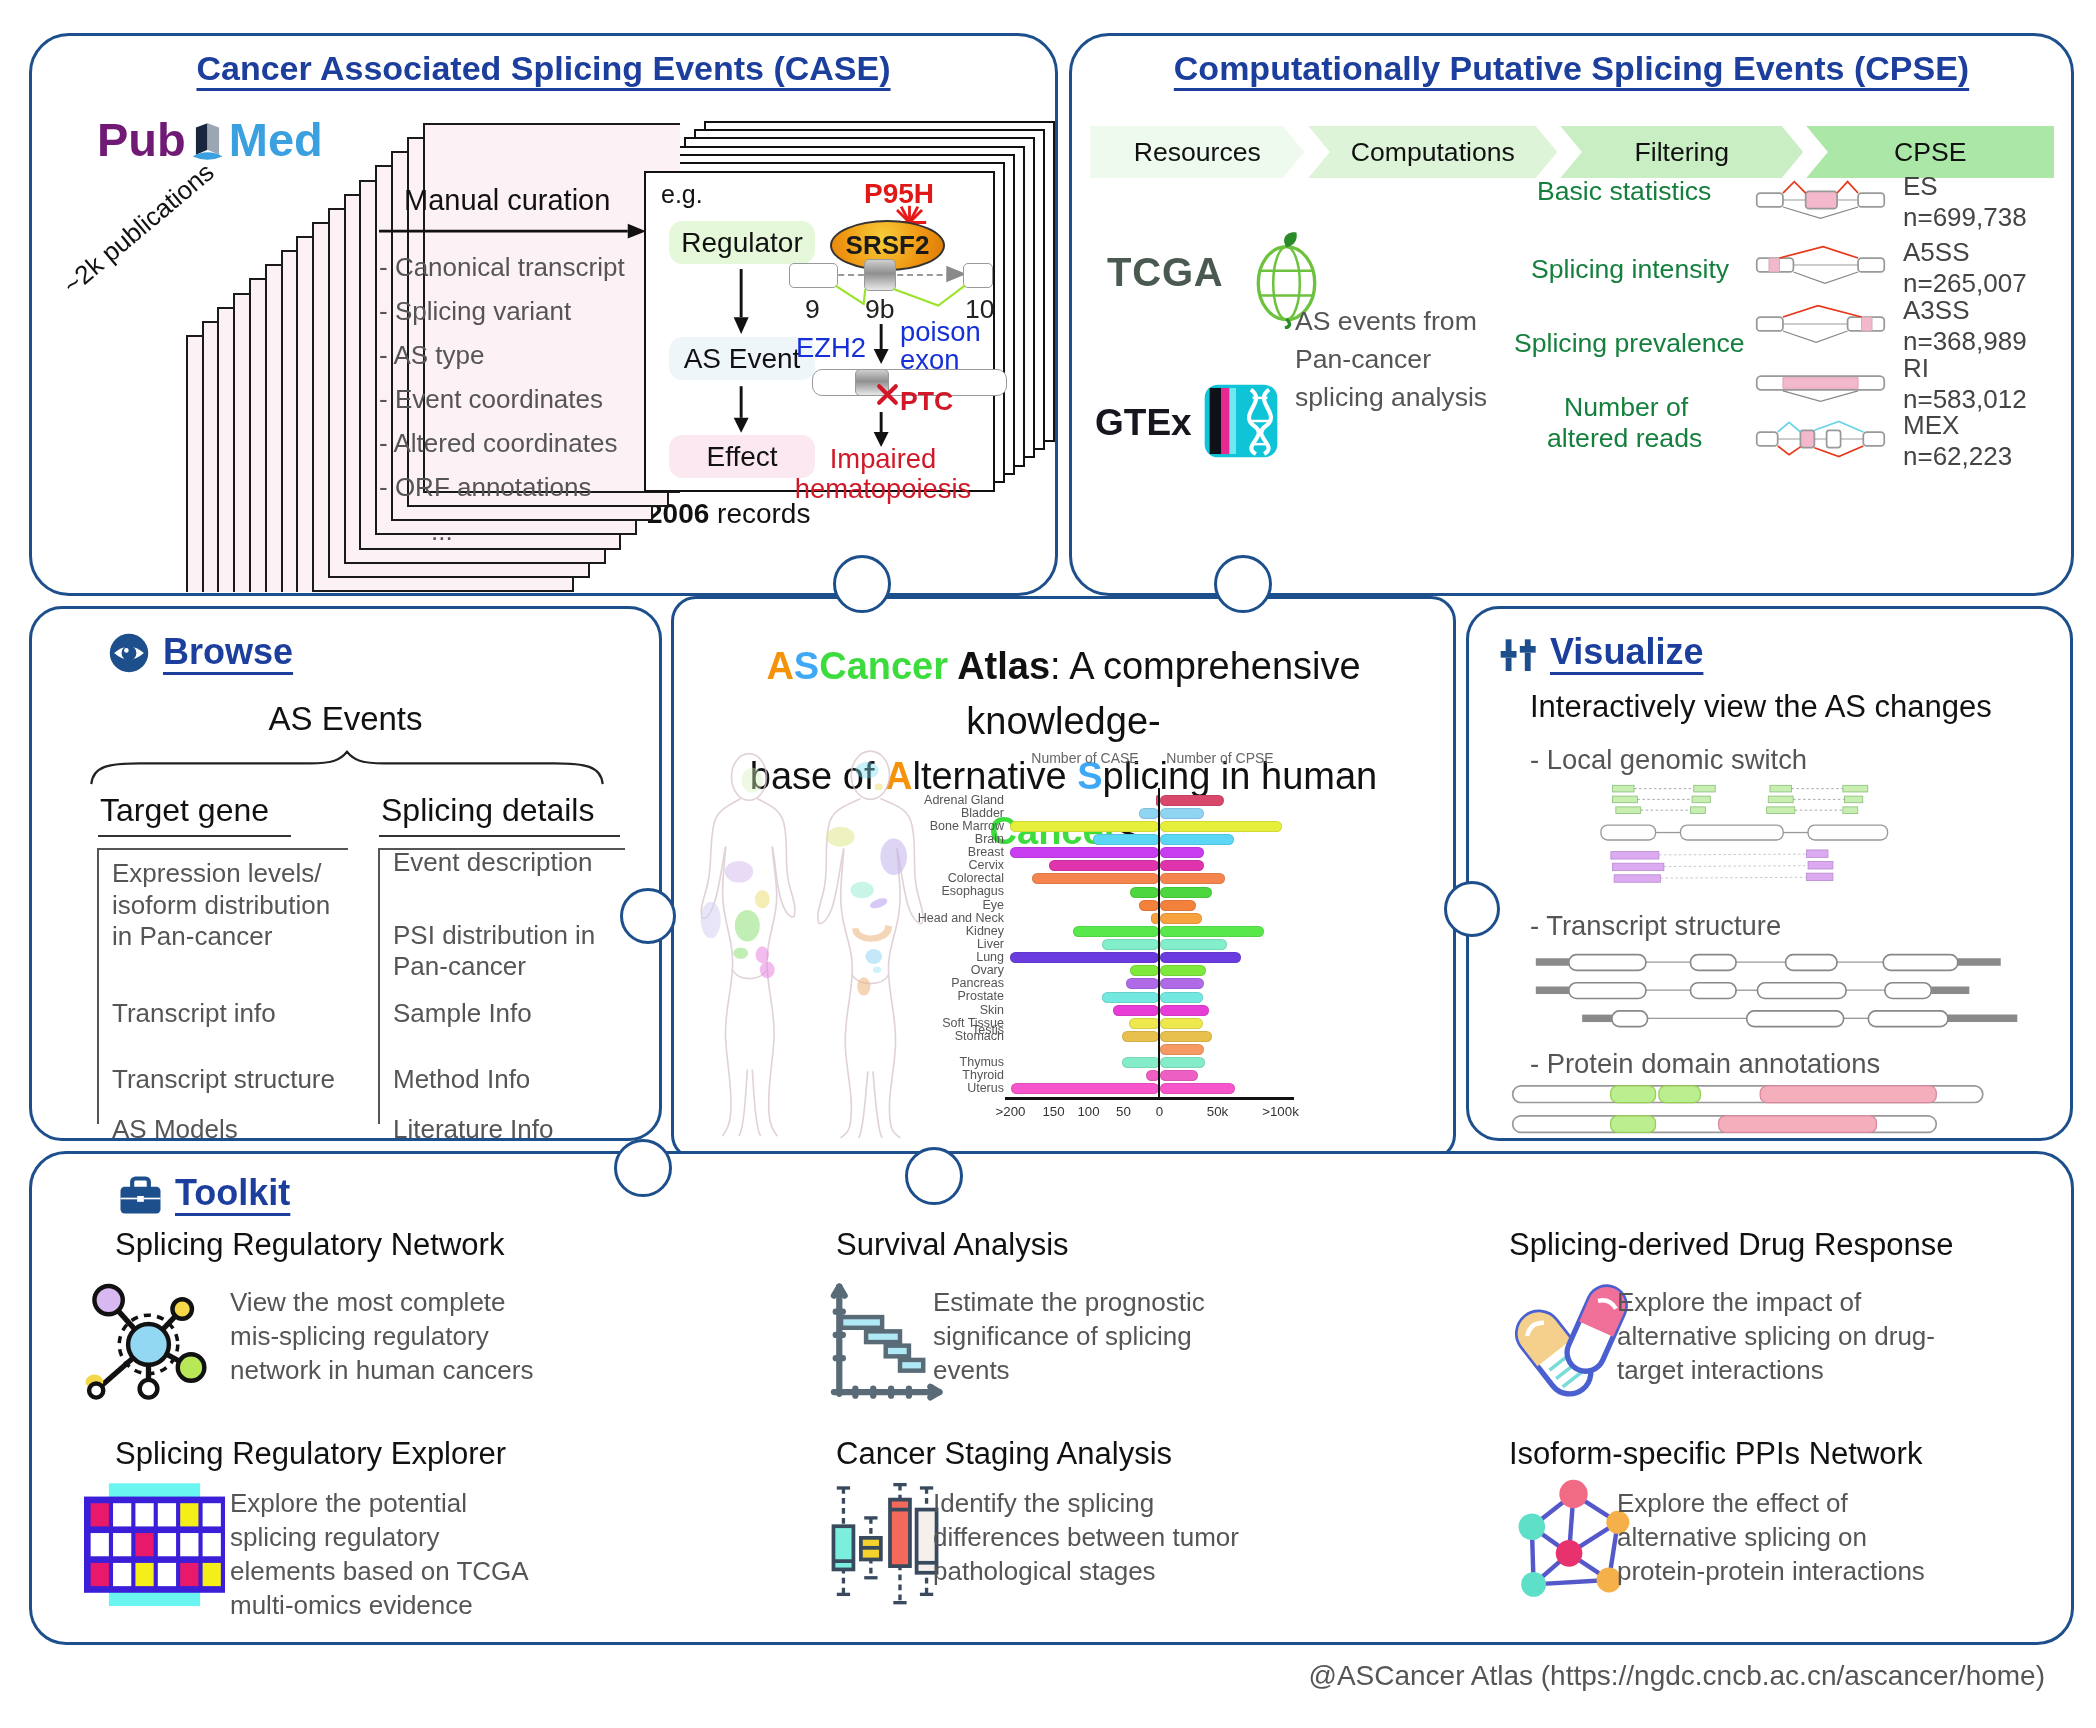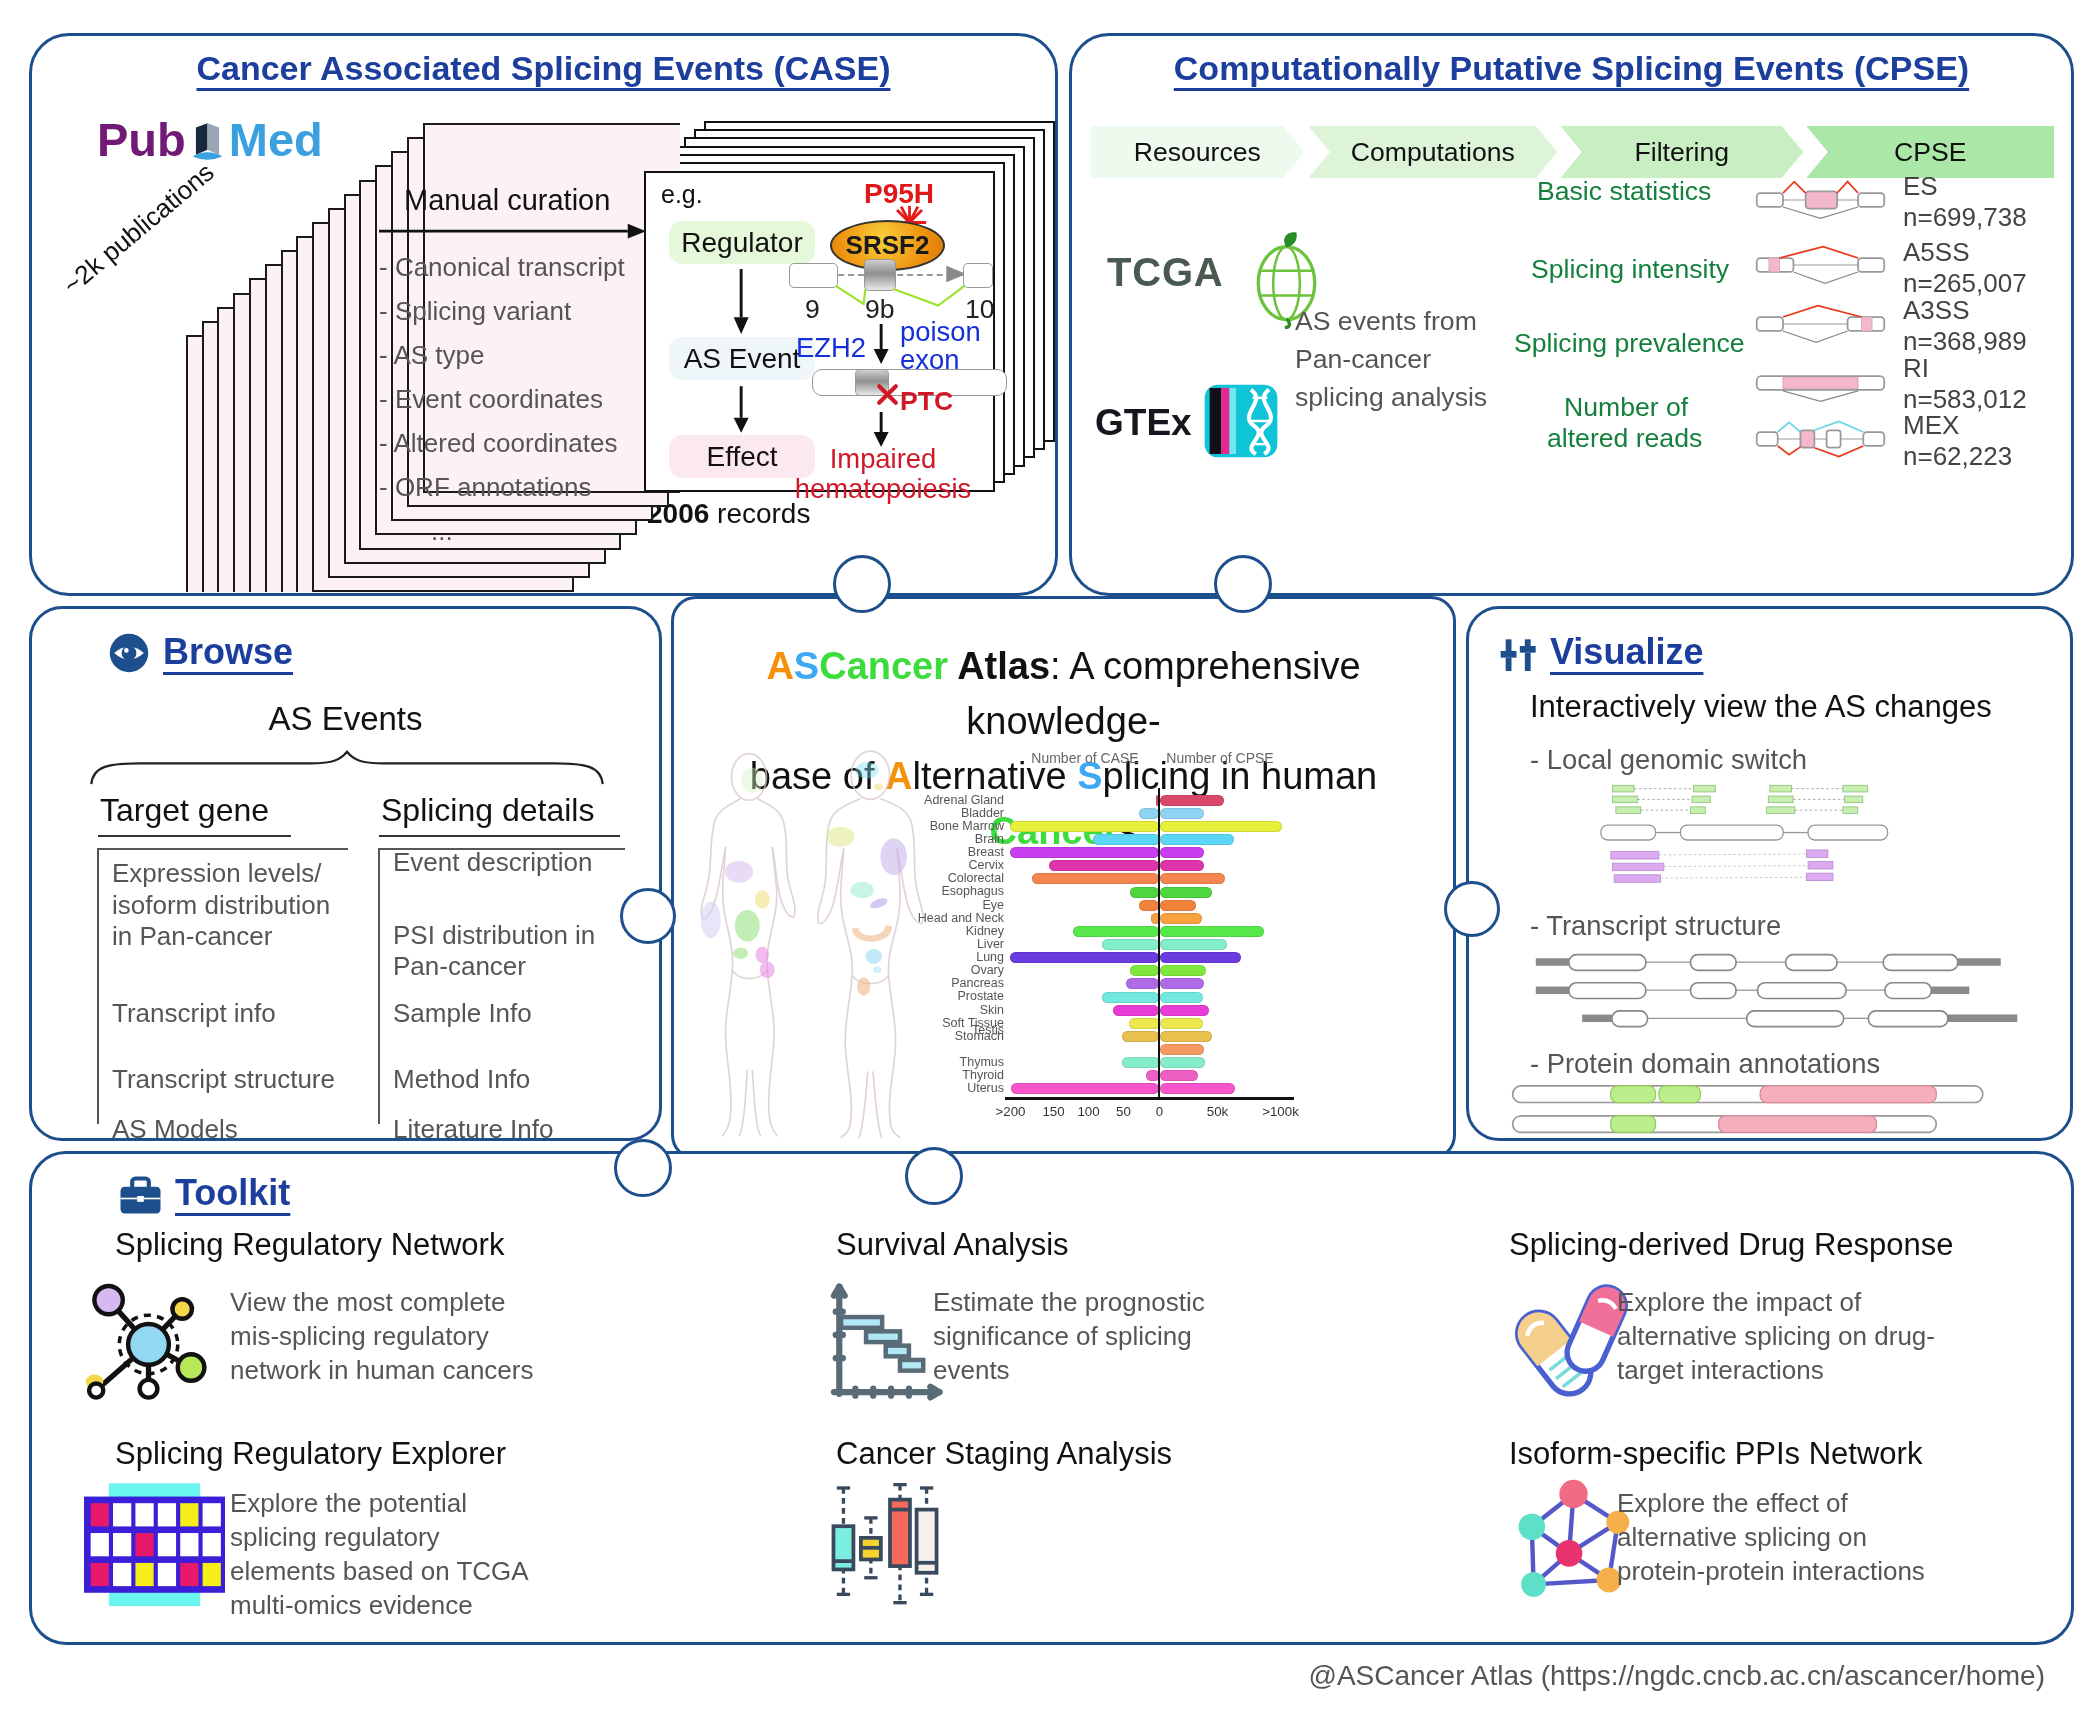--- a/index.html
+++ b/index.html
@@ -676,20 +676,21 @@
         <rect x="10" y="58" width="24" height="52" fill="#7ceede"></rect>
           <line x1="10" y1="100" x2="34" y2="100"></line>
         <rect x="43" y="72" width="24" height="26" fill="#f5d32c"></rect>
           <line x1="43" y1="84" x2="67" y2="84"></line>
         <rect x="78" y="26" width="24" height="80" fill="#f4695a"></rect>
           <line x1="78" y1="38" x2="102" y2="38"></line>
         <rect x="110" y="38" width="24" height="76" fill="#f5f0ec"></rect>
           <line x1="110" y1="102" x2="134" y2="102"></line>
       </g>
     </svg>
+    <div class="tool-desc" style="left:901px;top:332px;width:349px">Identify the splicing differences between tumor pathological stages</div>
 
     <div class="tool-title" style="left:1477px;top:282px">Isoform-specific PPIs Network</div>
     <svg class="abs" style="left:1475px;top:324px" width="133" height="133" viewBox="0 0 150 150">
       <g stroke="#5558c8" stroke-width="5">
         <line x1="28" y1="55" x2="75" y2="18"></line>
           <line x1="28" y1="55" x2="70" y2="85"></line>
           <line x1="28" y1="55" x2="30" y2="120"></line>
         <line x1="75" y1="18" x2="125" y2="50"></line>
           <line x1="75" y1="18" x2="70" y2="85"></line>
         <line x1="125" y1="50" x2="70" y2="85"></line>

